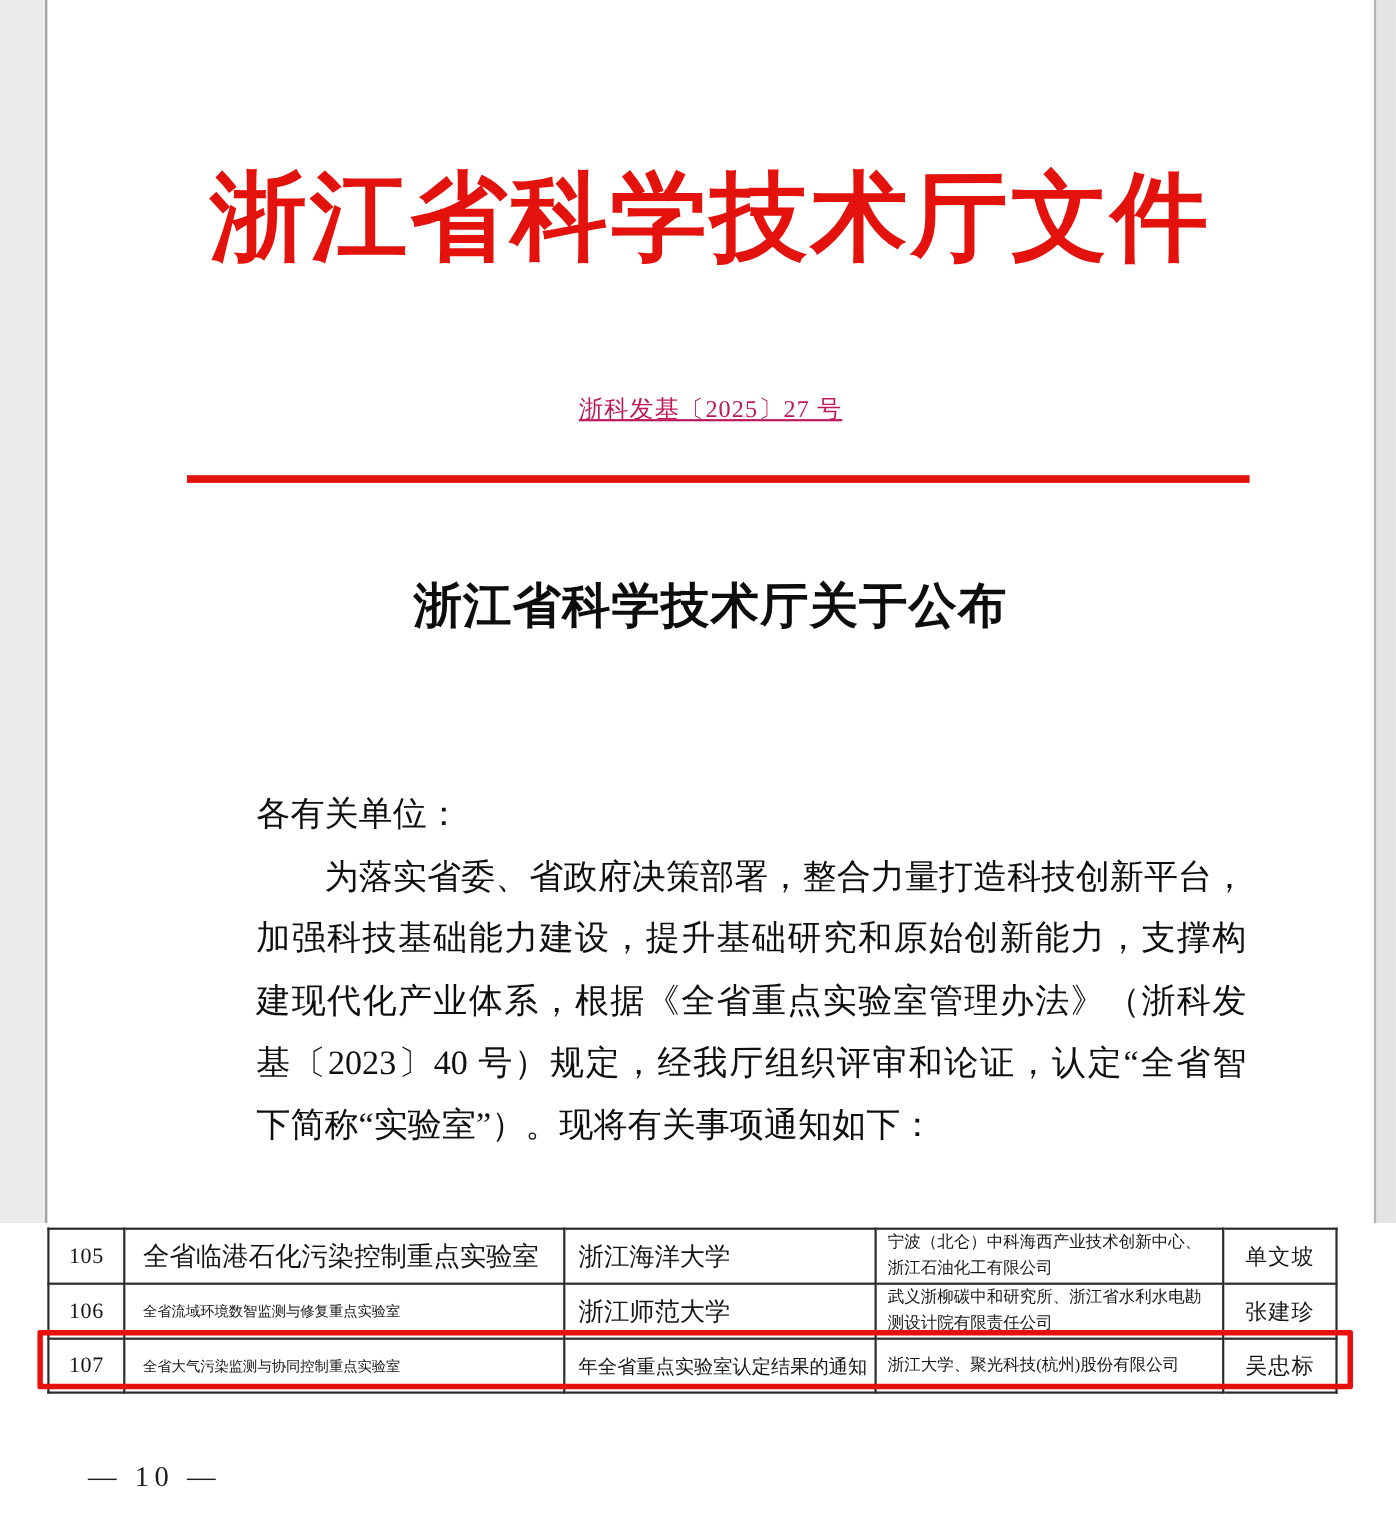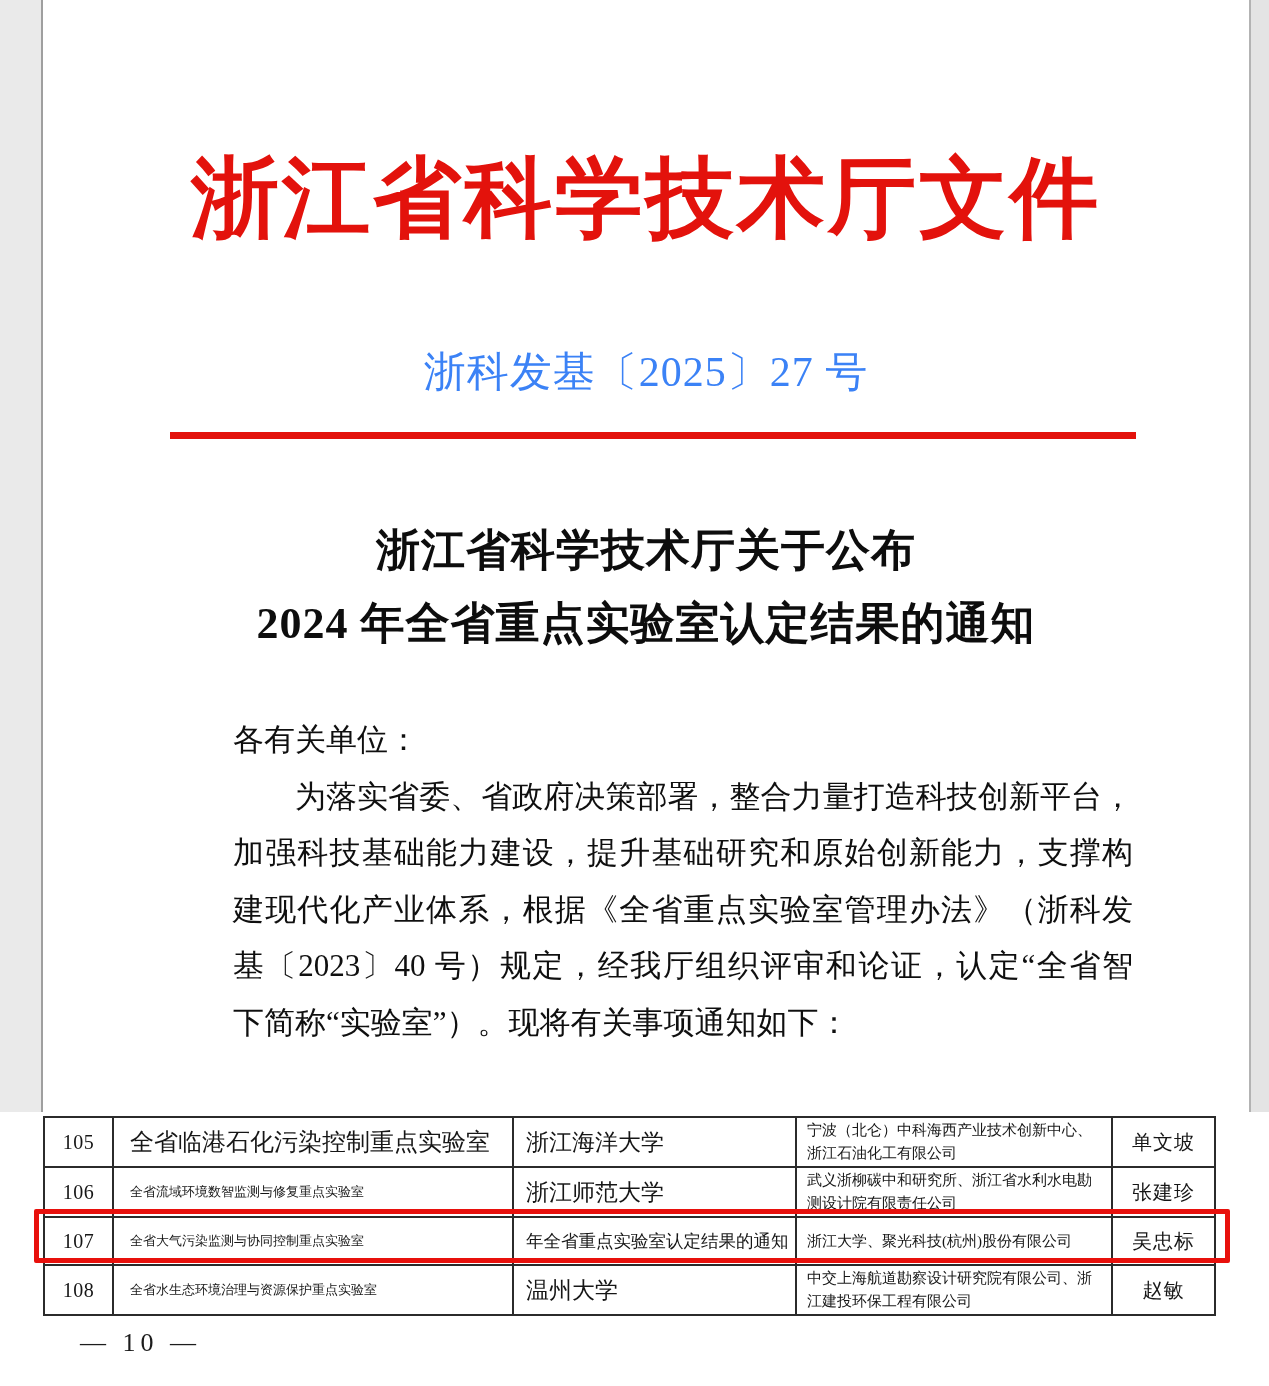--- a/index.html
+++ b/index.html
@@ -24,22 +24,22 @@
   
   .agency-title{
     position:absolute;left:43px;top:146px;width:1206px;
     text-align:center;
     font-size:88px;line-height:106px;font-weight:bold;
     color:var(--red,#e3120c);
     letter-spacing:3px;white-space:nowrap;
   }
   .doc-number{
     position:absolute;left:43px;top:350px;width:1206px;
-    text-align:center;font-size:42px;line-height:44px;
-    letter-spacing:1px;color:#3b82f6;
+    text-align:center;font-size:22px;line-height:44px;
+    letter-spacing:1px;color:#be185d;text-decoration:underline;
   }
   .red-rule{
     position:absolute;left:170px;top:432px;width:966px;height:7px;
     background:var(--red,#e3120c);
   }
   .notice-title{
     position:absolute;left:43px;top:521px;width:1206px;
     text-align:center;font-weight:bold;color:#0d0d0d;
   }
   .notice-title .line{font-size:44px;line-height:60px;letter-spacing:1px;white-space:nowrap;}
@@ -99,21 +99,20 @@
   <div class="margin-right"></div>
 
   <div class="agency-title">浙江省科学技术厅文件</div>
 
   <div class="doc-number">浙科发基〔2025〕27 号</div>
 
   <div class="red-rule"></div>
 
   <div class="notice-title">
     <div class="line">浙江省科学技术厅关于公布</div>
-    <div class="line">2024 年全省重点实验室认定结果的通知</div>
   </div>
 
   <div class="body-text">
       <div class="line no-just">各有关单位：</div>
       <div class="line indent">为落实省委、省政府决策部署，整合力量打造科技创新平台，</div>
       <div class="line">加强科技基础能力建设，提升基础研究和原始创新能力，支撑构</div>
       <div class="line">建现代化产业体系，根据《全省重点实验室管理办法》（浙科发</div>
       <div class="line">基〔2023〕40 号）规定，经我厅组织评审和论证，认定“全省智</div>
       <div class="line no-just">下简称“实验室”）。现将有关事项通知如下：</div>
     </div>
@@ -143,27 +142,20 @@
           <td class="c-part">武义浙柳碳中和研究所、浙江省水利水电勘测设计院有限责任公司</td>
           <td class="c-dir">张建珍</td>
         </tr>
         <tr class="r">
           <td class="c-no">107</td>
           <td class="c-lab sm">全省大气污染监测与协同控制重点实验室</td>
           <td class="c-host sm">年全省重点实验室认定结果的通知</td>
           <td class="c-part">浙江大学、聚光科技(杭州)股份有限公司</td>
           <td class="c-dir">吴忠标</td>
         </tr>
-        <tr class="r">
-          <td class="c-no">108</td>
-          <td class="c-lab sm">全省水生态环境治理与资源保护重点实验室</td>
-          <td class="c-host">温州大学</td>
-          <td class="c-part">中交上海航道勘察设计研究院有限公司、浙江建投环保工程有限公司</td>
-          <td class="c-dir">赵敏</td>
-        </tr>
       </tbody>
   </table>
 
   <div class="highlight-box"></div>
 
   <div class="page-number">— 10 —</div>
 
 </div>
 
 </body></html>

